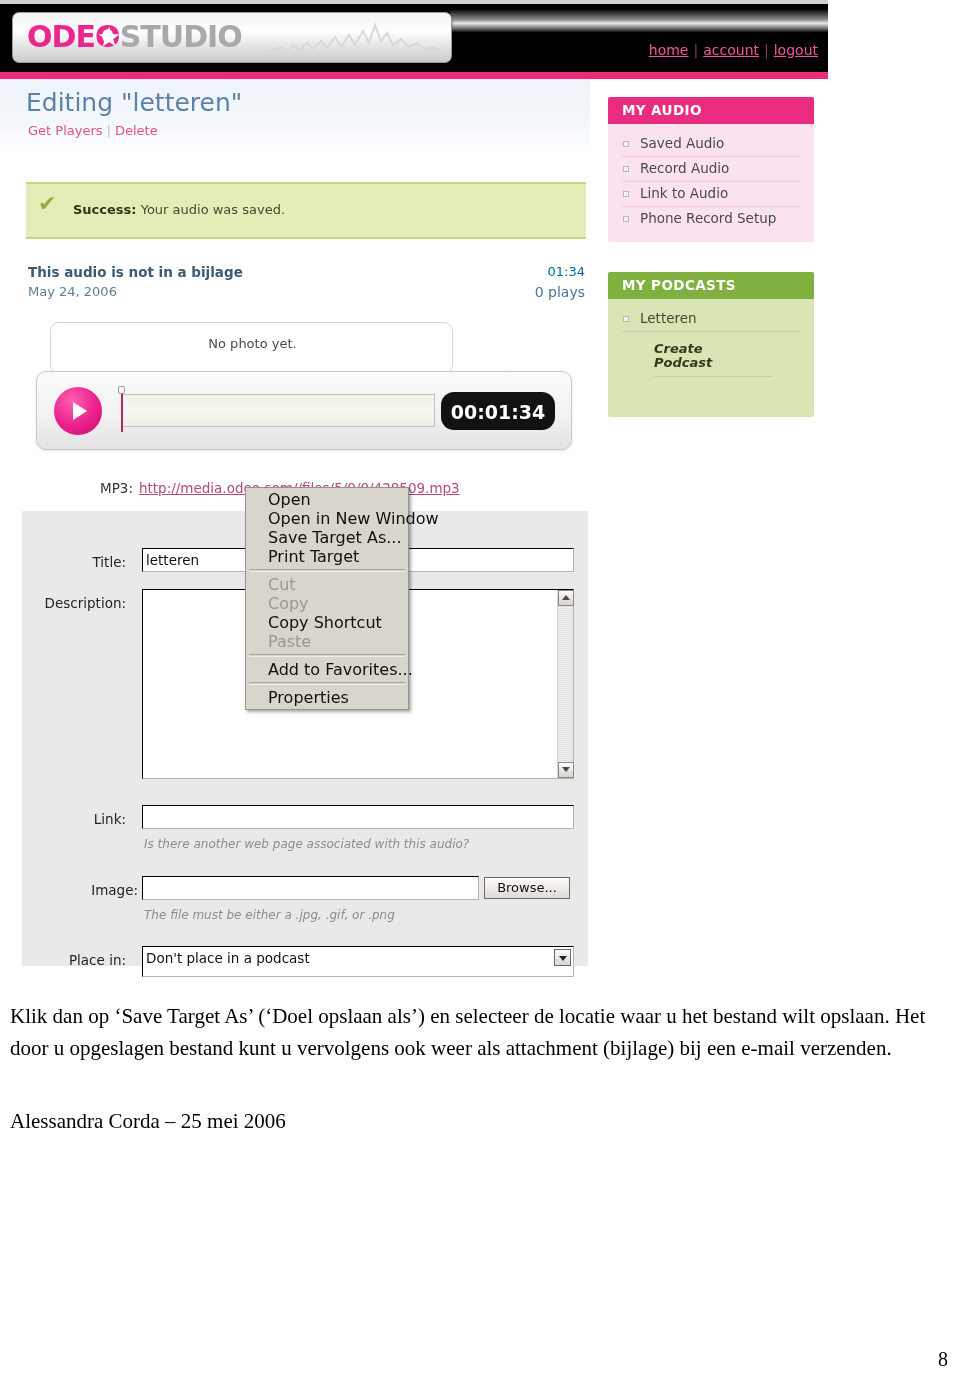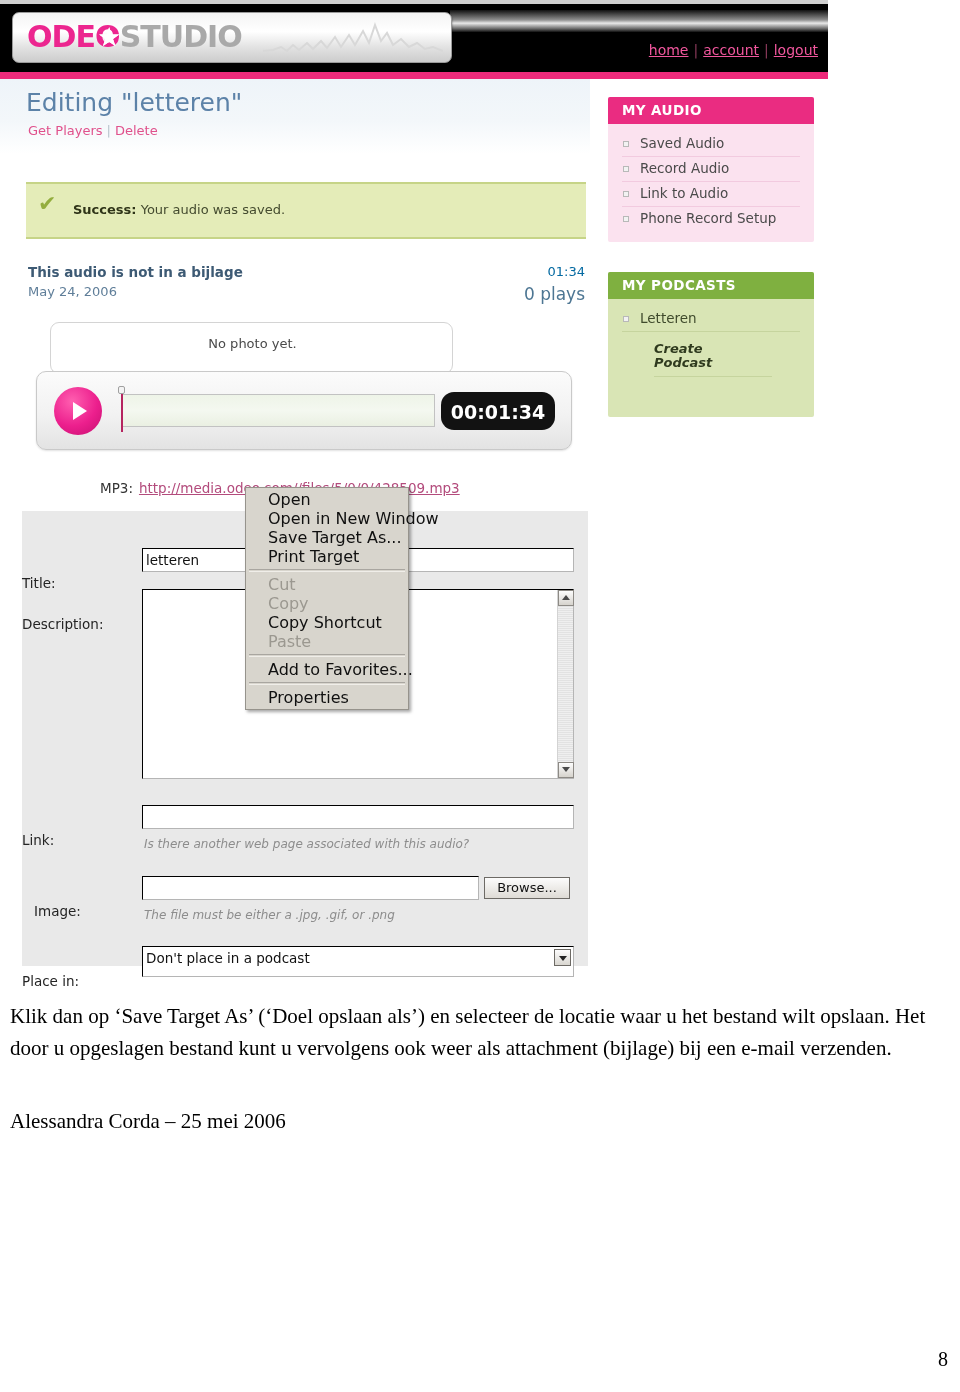--- a/index.html
+++ b/index.html
@@ -197,21 +197,21 @@
     width: 155px;
     text-align: right;
     font-size: 13px;
     color: #0369a1;
   }
   .meta-plays {
     position: absolute;
     left: 430px; top: 205px;
     width: 155px;
     text-align: right;
-    font-size: 17px;
+    font-size: 14px;
     color: #4d7693;
   }
 
   
   .photo-box {
     position: absolute;
     left: 50px; top: 243px;
     width: 403px;
     height: 52px;
     border: 1px solid #d4d4d4;
@@ -324,23 +324,22 @@
     position: absolute;
     left: 22px; top: 432px;
     width: 566px;
     height: 455px;
     background: #e9e9e9;
   }
   .f-label {
     position: absolute;
     font-size: 13.5px;
     color: #242424;
-    text-align: left;
-    white-space: nowrap;
-    margin-top: 21px;
+    text-align: right;
+    white-space: nowrap;
   }
   .f-input {
     position: absolute;
     background: #ffffff;
     border: 1px solid #000000;
     border-right-color: #b5b5b5;
     border-bottom-color: #b5b5b5;
     box-sizing: border-box;
     font-size: 13.5px;
     color: #111;

